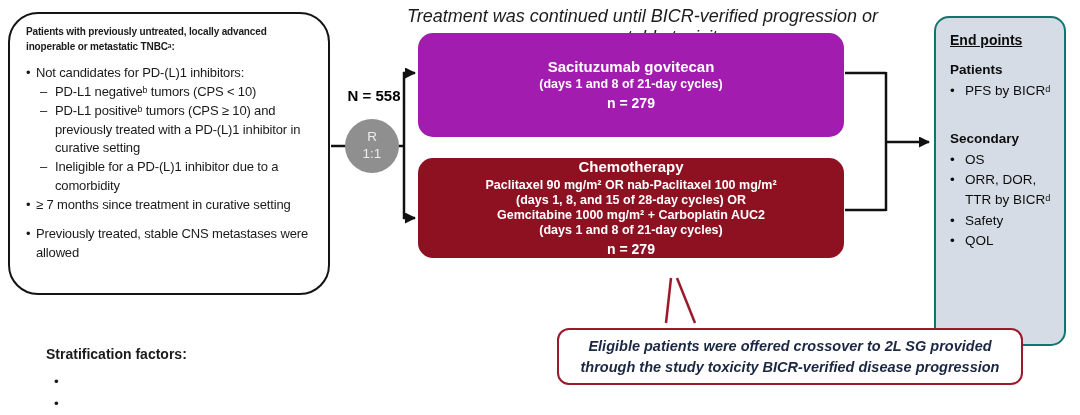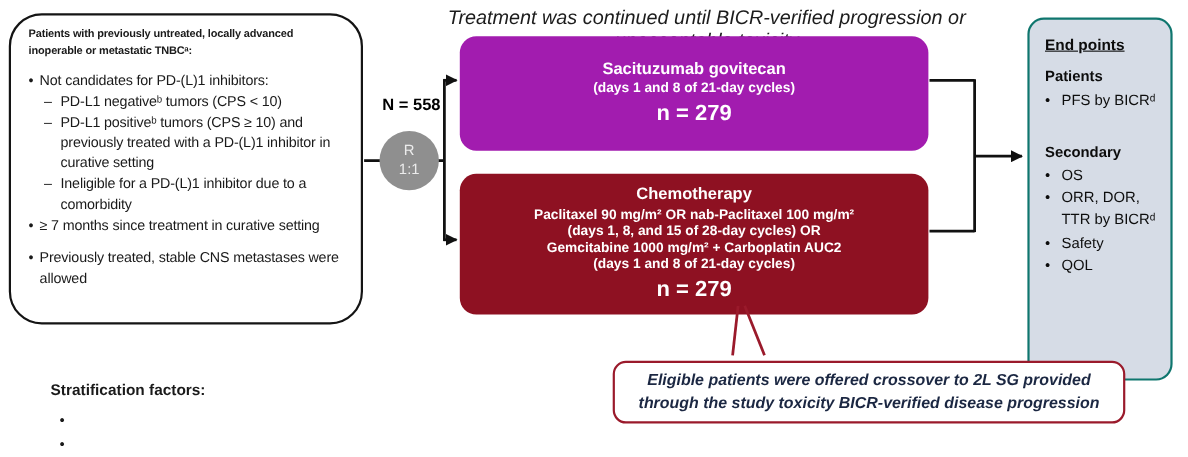--- a/index.html
+++ b/index.html
@@ -24,24 +24,24 @@
   .n-label{position:absolute;left:334px;top:87px;width:80px;text-align:center;
     font-weight:bold;font-size:15px;color:#000;}
   .rand-circle{position:absolute;left:345px;top:119px;width:54px;height:54px;border-radius:50%;
     background:#8f8f8f;color:#ececec;display:flex;flex-direction:column;align-items:center;
     justify-content:center;font-size:13.5px;line-height:1.25;z-index:6;}
   
   .arm{position:absolute;left:418px;width:426px;box-sizing:border-box;border-radius:15px;
     color:#fff;text-align:center;display:flex;flex-direction:column;justify-content:center;
     font-weight:bold;z-index:2;}
   .arm-sg{top:33px;height:104px;background:#a21caf;}
-  .arm-chemo{top:158px;height:128px;background:#8e1122;}
+  .arm-chemo{top:158px;height:100px;background:#8e1122;}
   .arm-title{font-size:15px;line-height:1.25;margin-bottom:1px;}
   .arm-line{font-size:12.5px;line-height:1.2;}
-  .arm-n{font-size:20px;line-height:1.3;margin-top:2px;}
+  .arm-n{font-size:14px;line-height:1.3;margin-top:2px;}
   
   .endpoints{position:absolute;left:934px;top:16px;width:132px;height:330px;box-sizing:border-box;
     background:#d6dce6;border:2px solid #0f766e;border-radius:15px;padding:12px 10px 10px 14px;
     font-size:13.5px;line-height:1.5;color:#0d0d0d;}
   .ep-title{font-weight:bold;text-decoration:underline;font-size:14px;margin-bottom:9px;}
   .ep-sub{font-weight:bold;margin-bottom:1px;}
   .ep-gap{height:27px;}
   .ep-li{display:flex;align-items:flex-start;}
   .ep-li .mk{flex:0 0 15px;}
   

